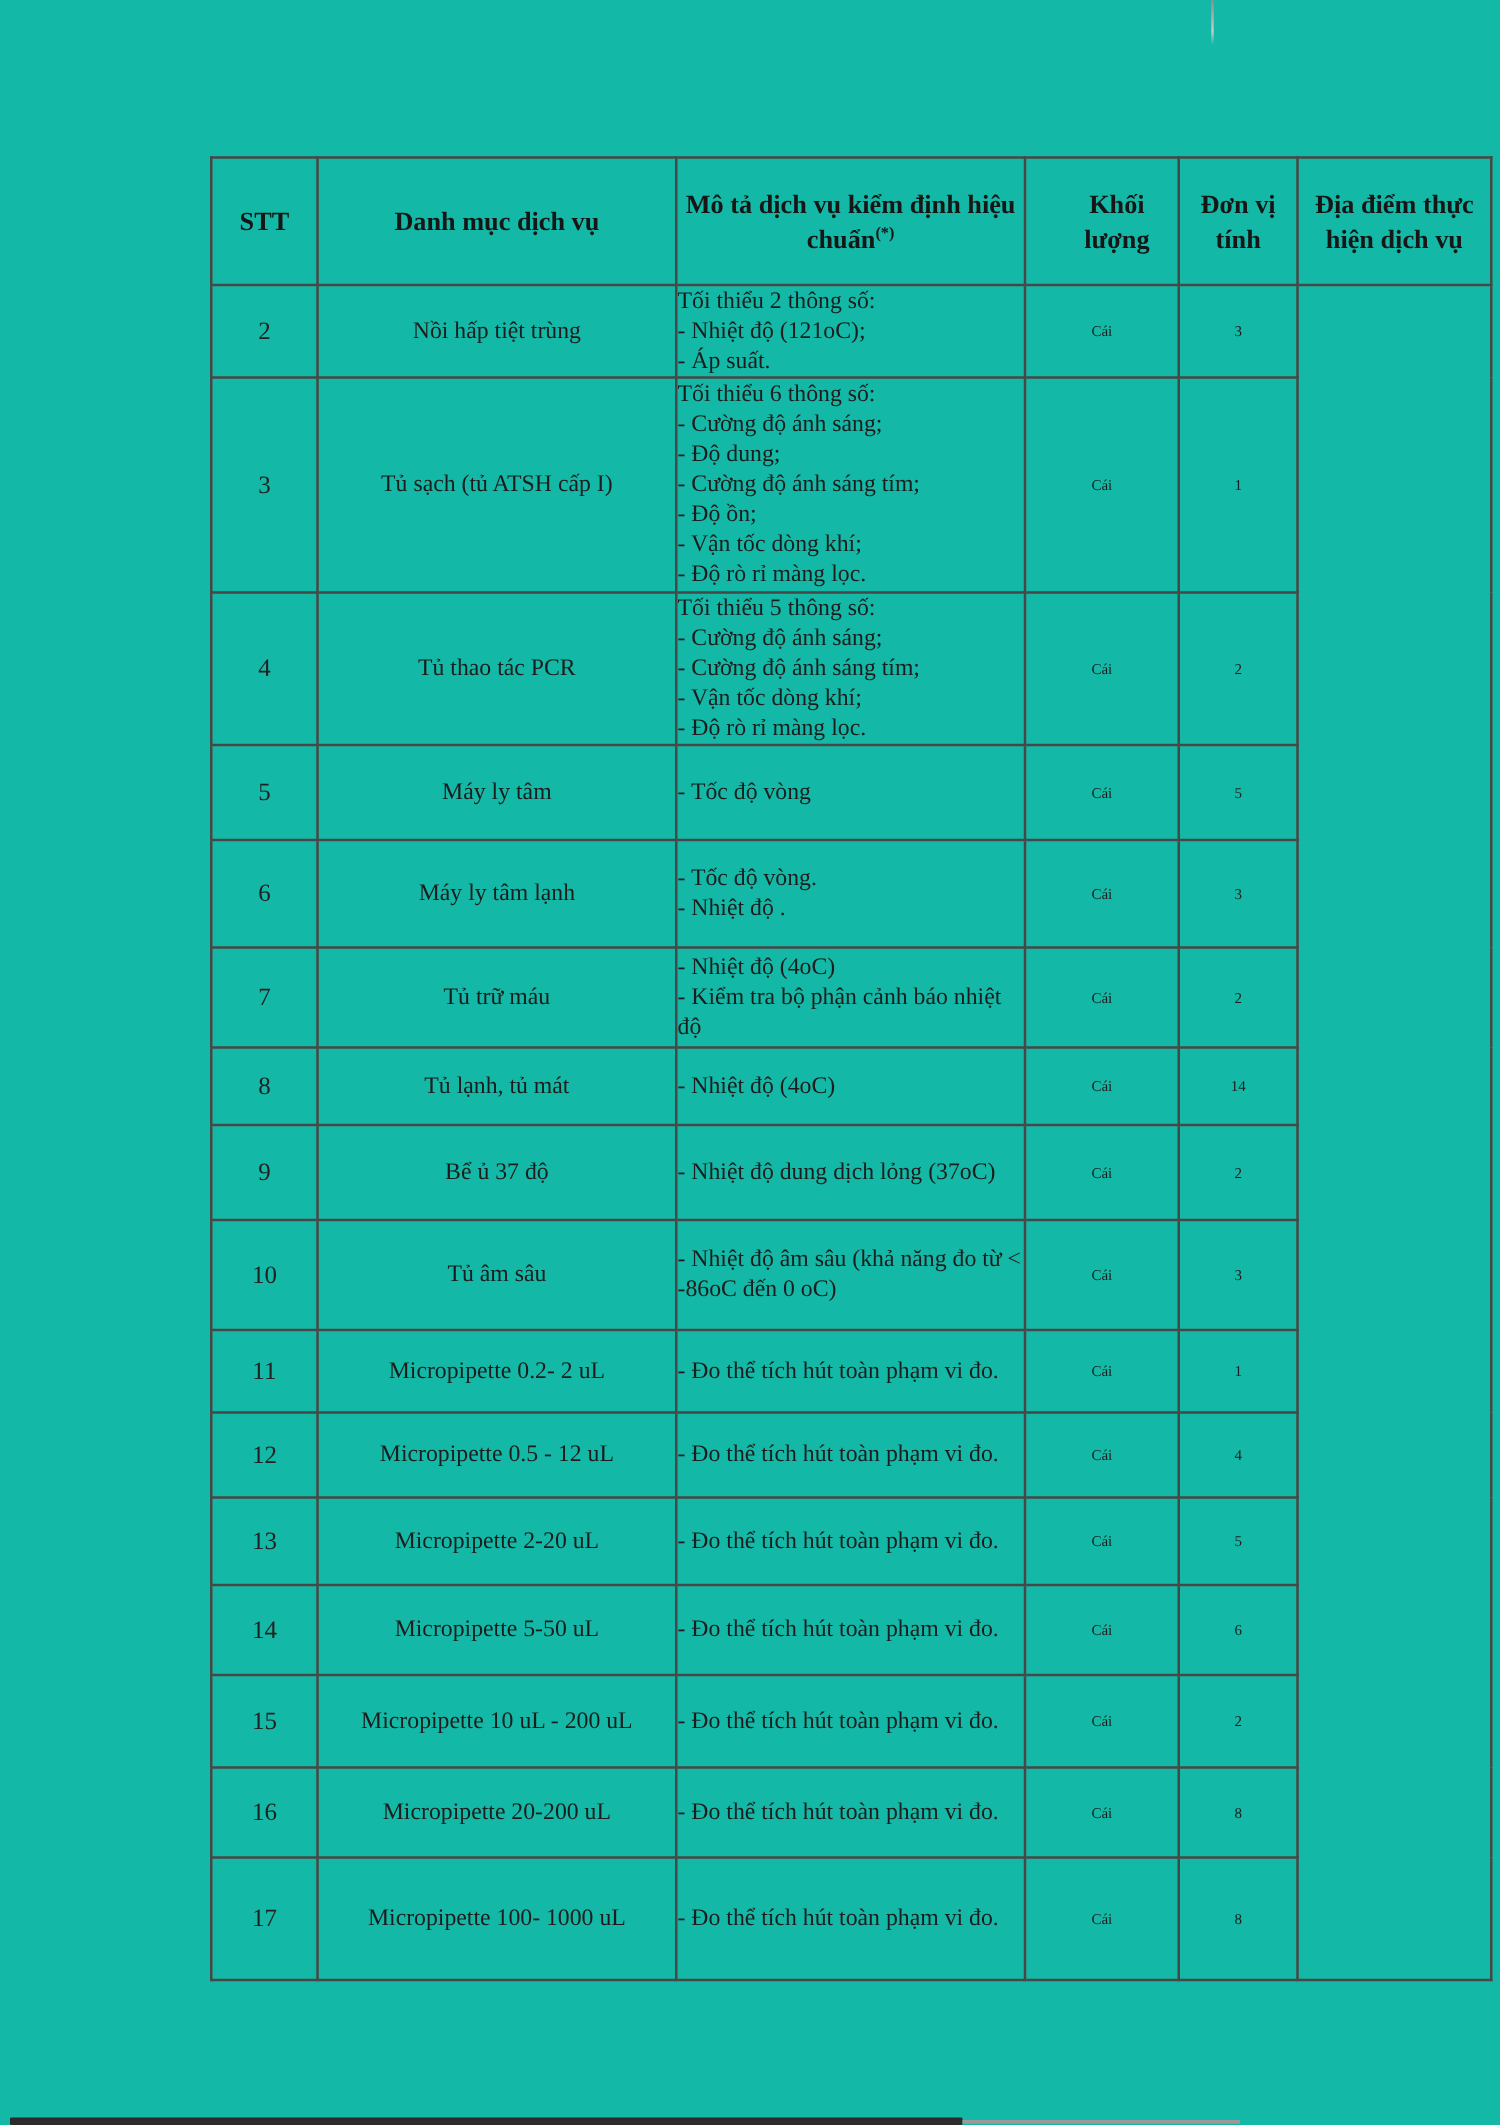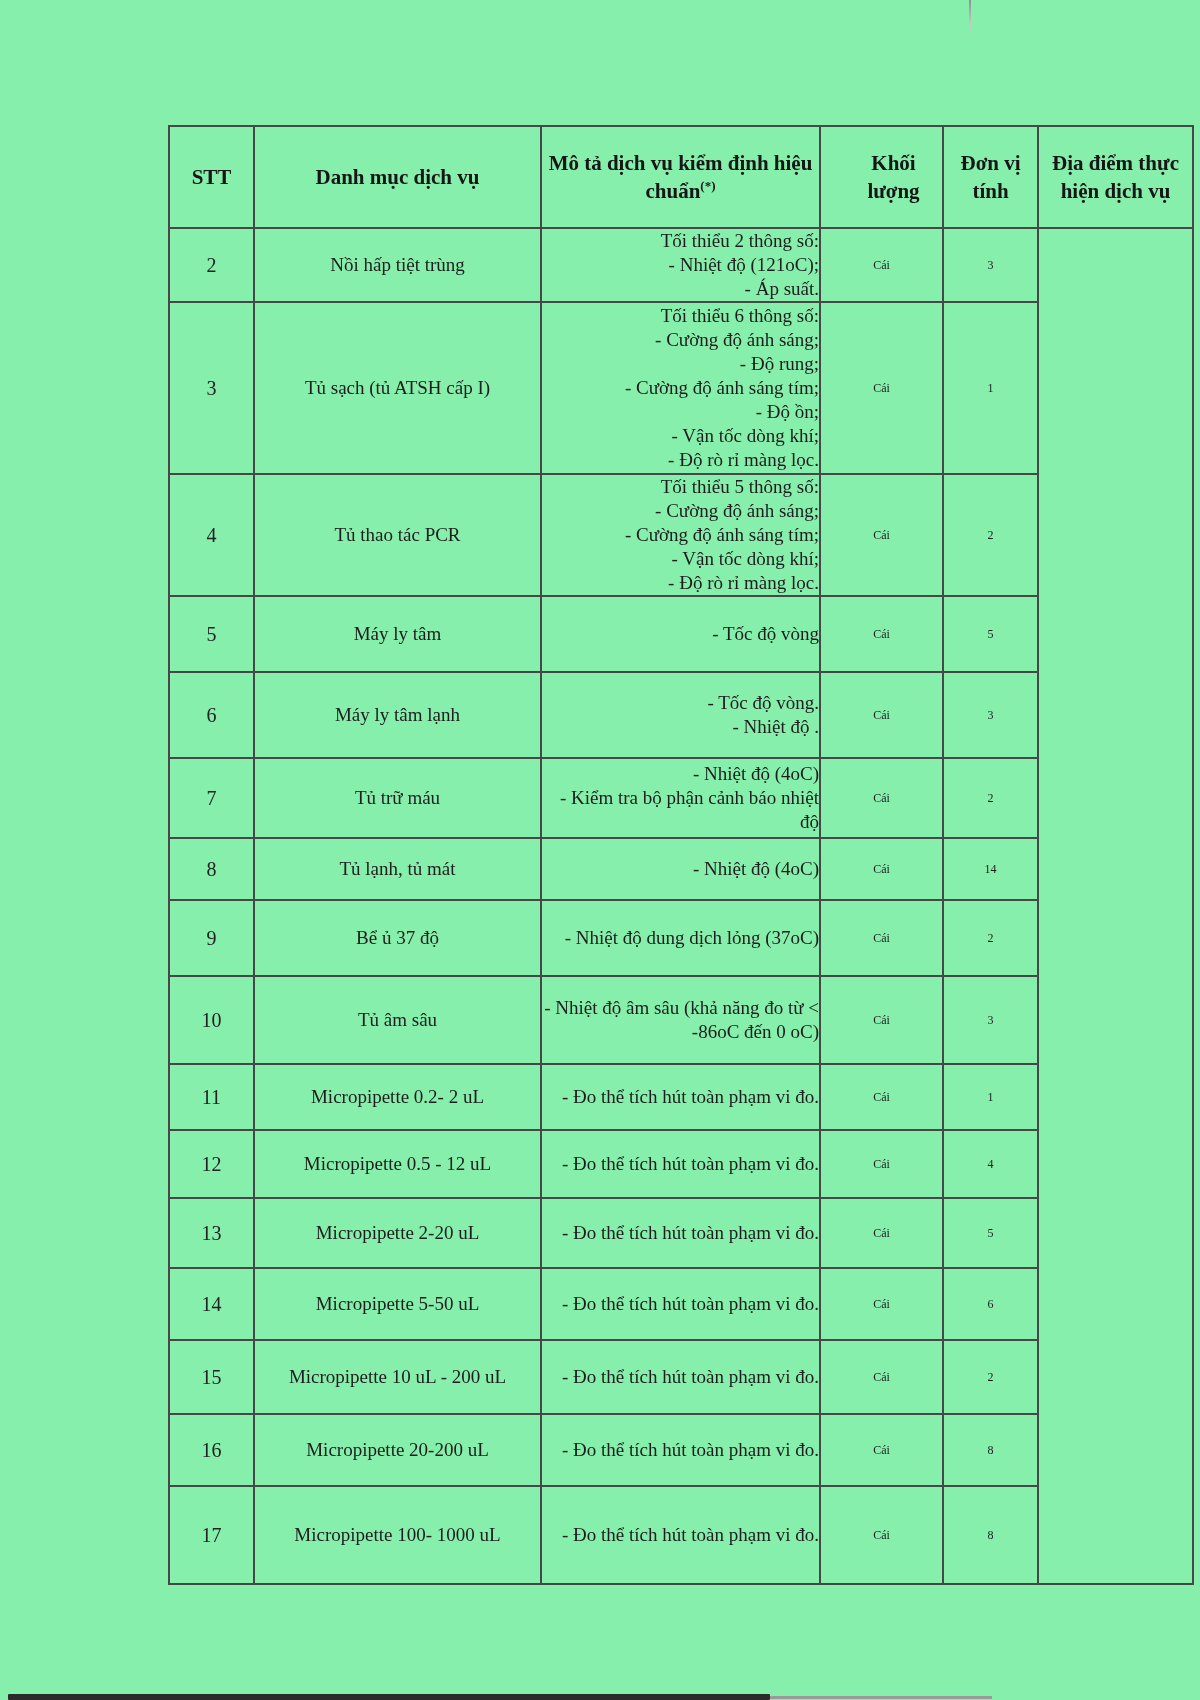--- a/index.html
+++ b/index.html
@@ -4,21 +4,21 @@
 <style>
   html,body{margin:0;padding:0;}
   body{
     width:1200px;height:1700px;
     background:#f6f6f4;
     font-family:"Liberation Serif","DejaVu Serif",serif;
     color:#1e1e1e;
     overflow:hidden;
   }
   .page{
-    position:relative;width:1200px;height:1700px;background:#86efac;
+    position:relative;width:1200px;height:1700px;background:#14b8a6;
   }
   table.svc{
     position:absolute;left:168px;top:125px;
     border-collapse:collapse;table-layout:fixed;
     width:940px;
     background:transparent;
   }
   table.svc th, table.svc td{
     border:2px solid #474747;
     padding:0;
@@ -34,21 +34,21 @@
   td.c-stt{
     text-align:center;vertical-align:middle;
     font-size:20px;color:#222;
   }
   td.c-name{
     text-align:center;vertical-align:middle;
     font-size:19px;line-height:24px;
     padding:2px 26px 2px 20px;color:#1d1d1d;
   }
   td.c-desc{
-    text-align:right;vertical-align:middle;
+    text-align:left;vertical-align:middle;
     font-size:19px;line-height:24px;
     padding:2px 6px 2px 10px;color:#1d1d1d;
   }
   td.c-desc .dline{display:block;}
   td.c-unit, td.c-qty{
     text-align:center;vertical-align:middle;
     font-size:12px;color:#1d1d1d;
   }
   td.c-loc{
     vertical-align:top;background:transparent;
@@ -97,21 +97,21 @@
           <td class="c-unit">Cái</td>
           <td class="c-qty">3</td>
           <td class="c-loc" rowspan="16"></td>
         </tr>
         <tr style="height: 172px;">
           <td class="c-stt">3</td>
           <td class="c-name">Tủ sạch (tủ ATSH cấp I)</td>
           <td class="c-desc">
             <span class="dline">Tối thiểu 6 thông số:</span>
             <span class="dline">- Cường độ ánh sáng;</span>
-            <span class="dline">- Độ rung;</span>
+            <span class="dline">- Độ dung;</span>
             <span class="dline">- Cường độ ánh sáng tím;</span>
             <span class="dline">- Độ ồn;</span>
             <span class="dline">- Vận tốc dòng khí;</span>
             <span class="dline">- Độ rò rỉ màng lọc.</span>
           </td>
           <td class="c-unit">Cái</td>
           <td class="c-qty">1</td>
         </tr>
         <tr style="height: 122px;">
           <td class="c-stt">4</td>

